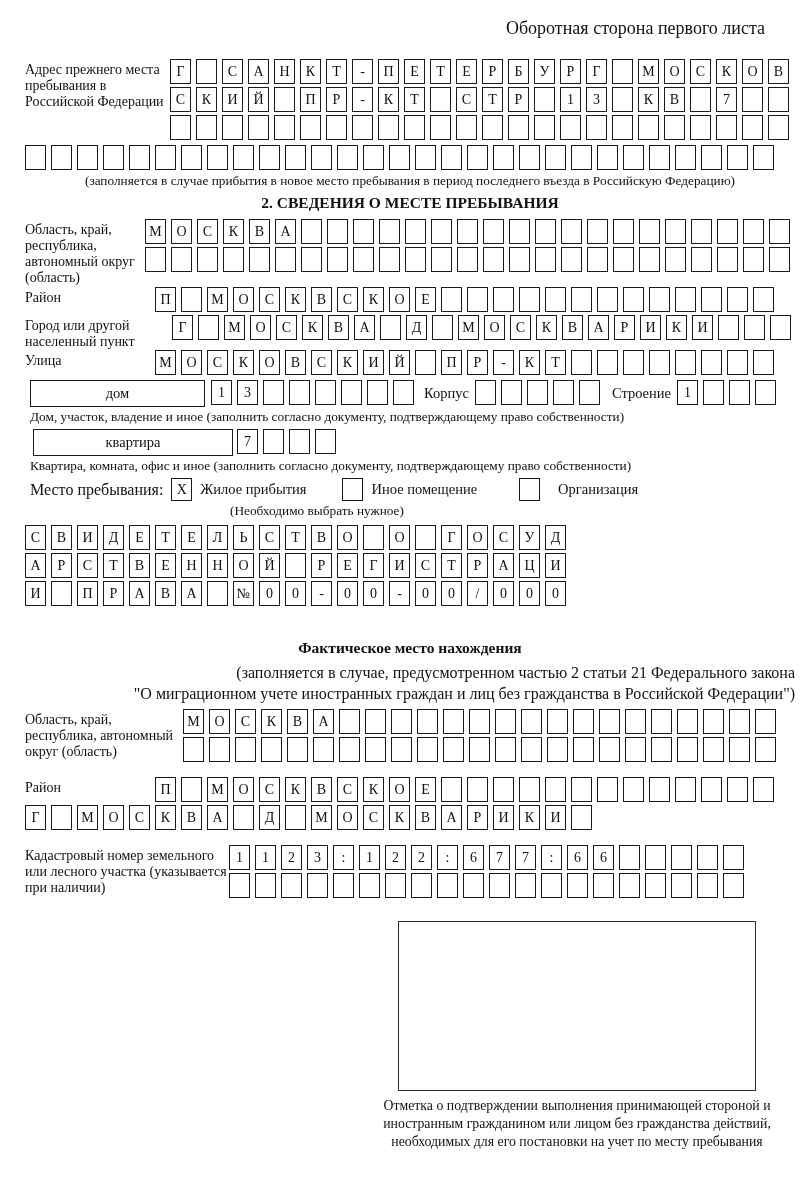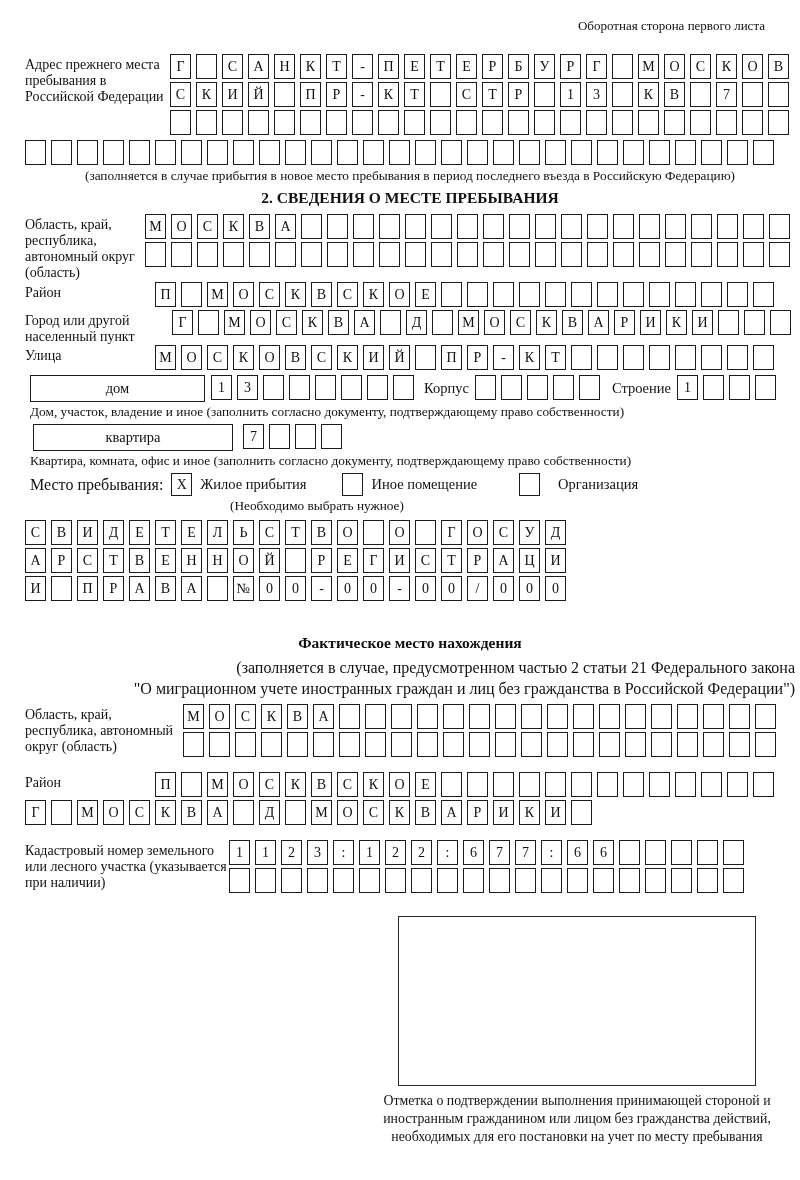--- a/index.html
+++ b/index.html
@@ -2,39 +2,39 @@
 <html><head>
 <meta charset="utf-8">
 <style>
   html,body{margin:0;padding:0;background:#fff;}
   body{
     width:800px;height:1180px;
     font-family:"Liberation Serif","DejaVu Serif",serif;
     color:#111;box-sizing:border-box;
     padding:18px 5px 0 25px;position:relative;overflow:hidden;
   }
-  .note-right{text-align:right;font-size:13px;padding-right:30px;margin-bottom:20px;}
+  .note-right{text-align:right;font-size:18px;padding-right:30px;margin-bottom:20px;}
   .field{display:flex;align-items:flex-start;}
   .flabel{flex:none;font-size:14px;line-height:16px;padding-top:3px;}
   .rows{display:flex;flex-direction:column;}
   .box-row{display:flex;gap:5px;margin-bottom:3px;}
   .cell{
     flex:none;width:21px;height:25px;box-sizing:border-box;
     border:1.7px solid #1b1b1b;background:#fff;
     font-size:14px;line-height:23px;text-align:center;
   }
   .caption{font-size:13.3px;text-align:center;margin:1px 0 3px 0;width:770px;}
   .sec-title{font-weight:bold;font-size:15.5px;text-align:center;margin:5px 0 7px 0;width:770px;}
   .wide-box{
     flex:none;box-sizing:border-box;border:1.7px solid #1b1b1b;height:27px;
     text-align:center;font-size:14.5px;line-height:25px;background:#fff;
   }
   .inline-label{font-size:14.5px;line-height:27px;flex:none;}
   .house-row{display:flex;gap:6px;margin:2px 0 2px 5px;align-items:flex-start;}
-  .apt-row{display:flex;gap:10px;margin:4px 0 2px 8px;align-items:flex-start;}
+  .apt-row{display:flex;gap:4px;margin:4px 0 2px 8px;align-items:flex-start;}
   .stay-row{display:flex;align-items:center;margin:4px 0 0 5px;gap:8px;}
   .chk{
     flex:none;width:21px;height:23px;box-sizing:border-box;border:1.7px solid #1b1b1b;
     font-size:14px;line-height:21px;text-align:center;background:#fff;
   }
   .stay-note{font-size:13.3px;margin:2px 0 6px 205px;}
   .act-cap{font-size:16px;text-align:right;width:770px;margin:0 0 3px 0;}
   .stamp-box{width:358px;height:170px;box-sizing:border-box;border:1.6px solid #2a2a2a;margin:10px 0 6px 373px;background:#fff;}
   .stamp-caption{width:402px;margin-left:351px;text-align:center;font-size:13.8px;line-height:18px;}
   .mb2{margin-bottom:2px;}

